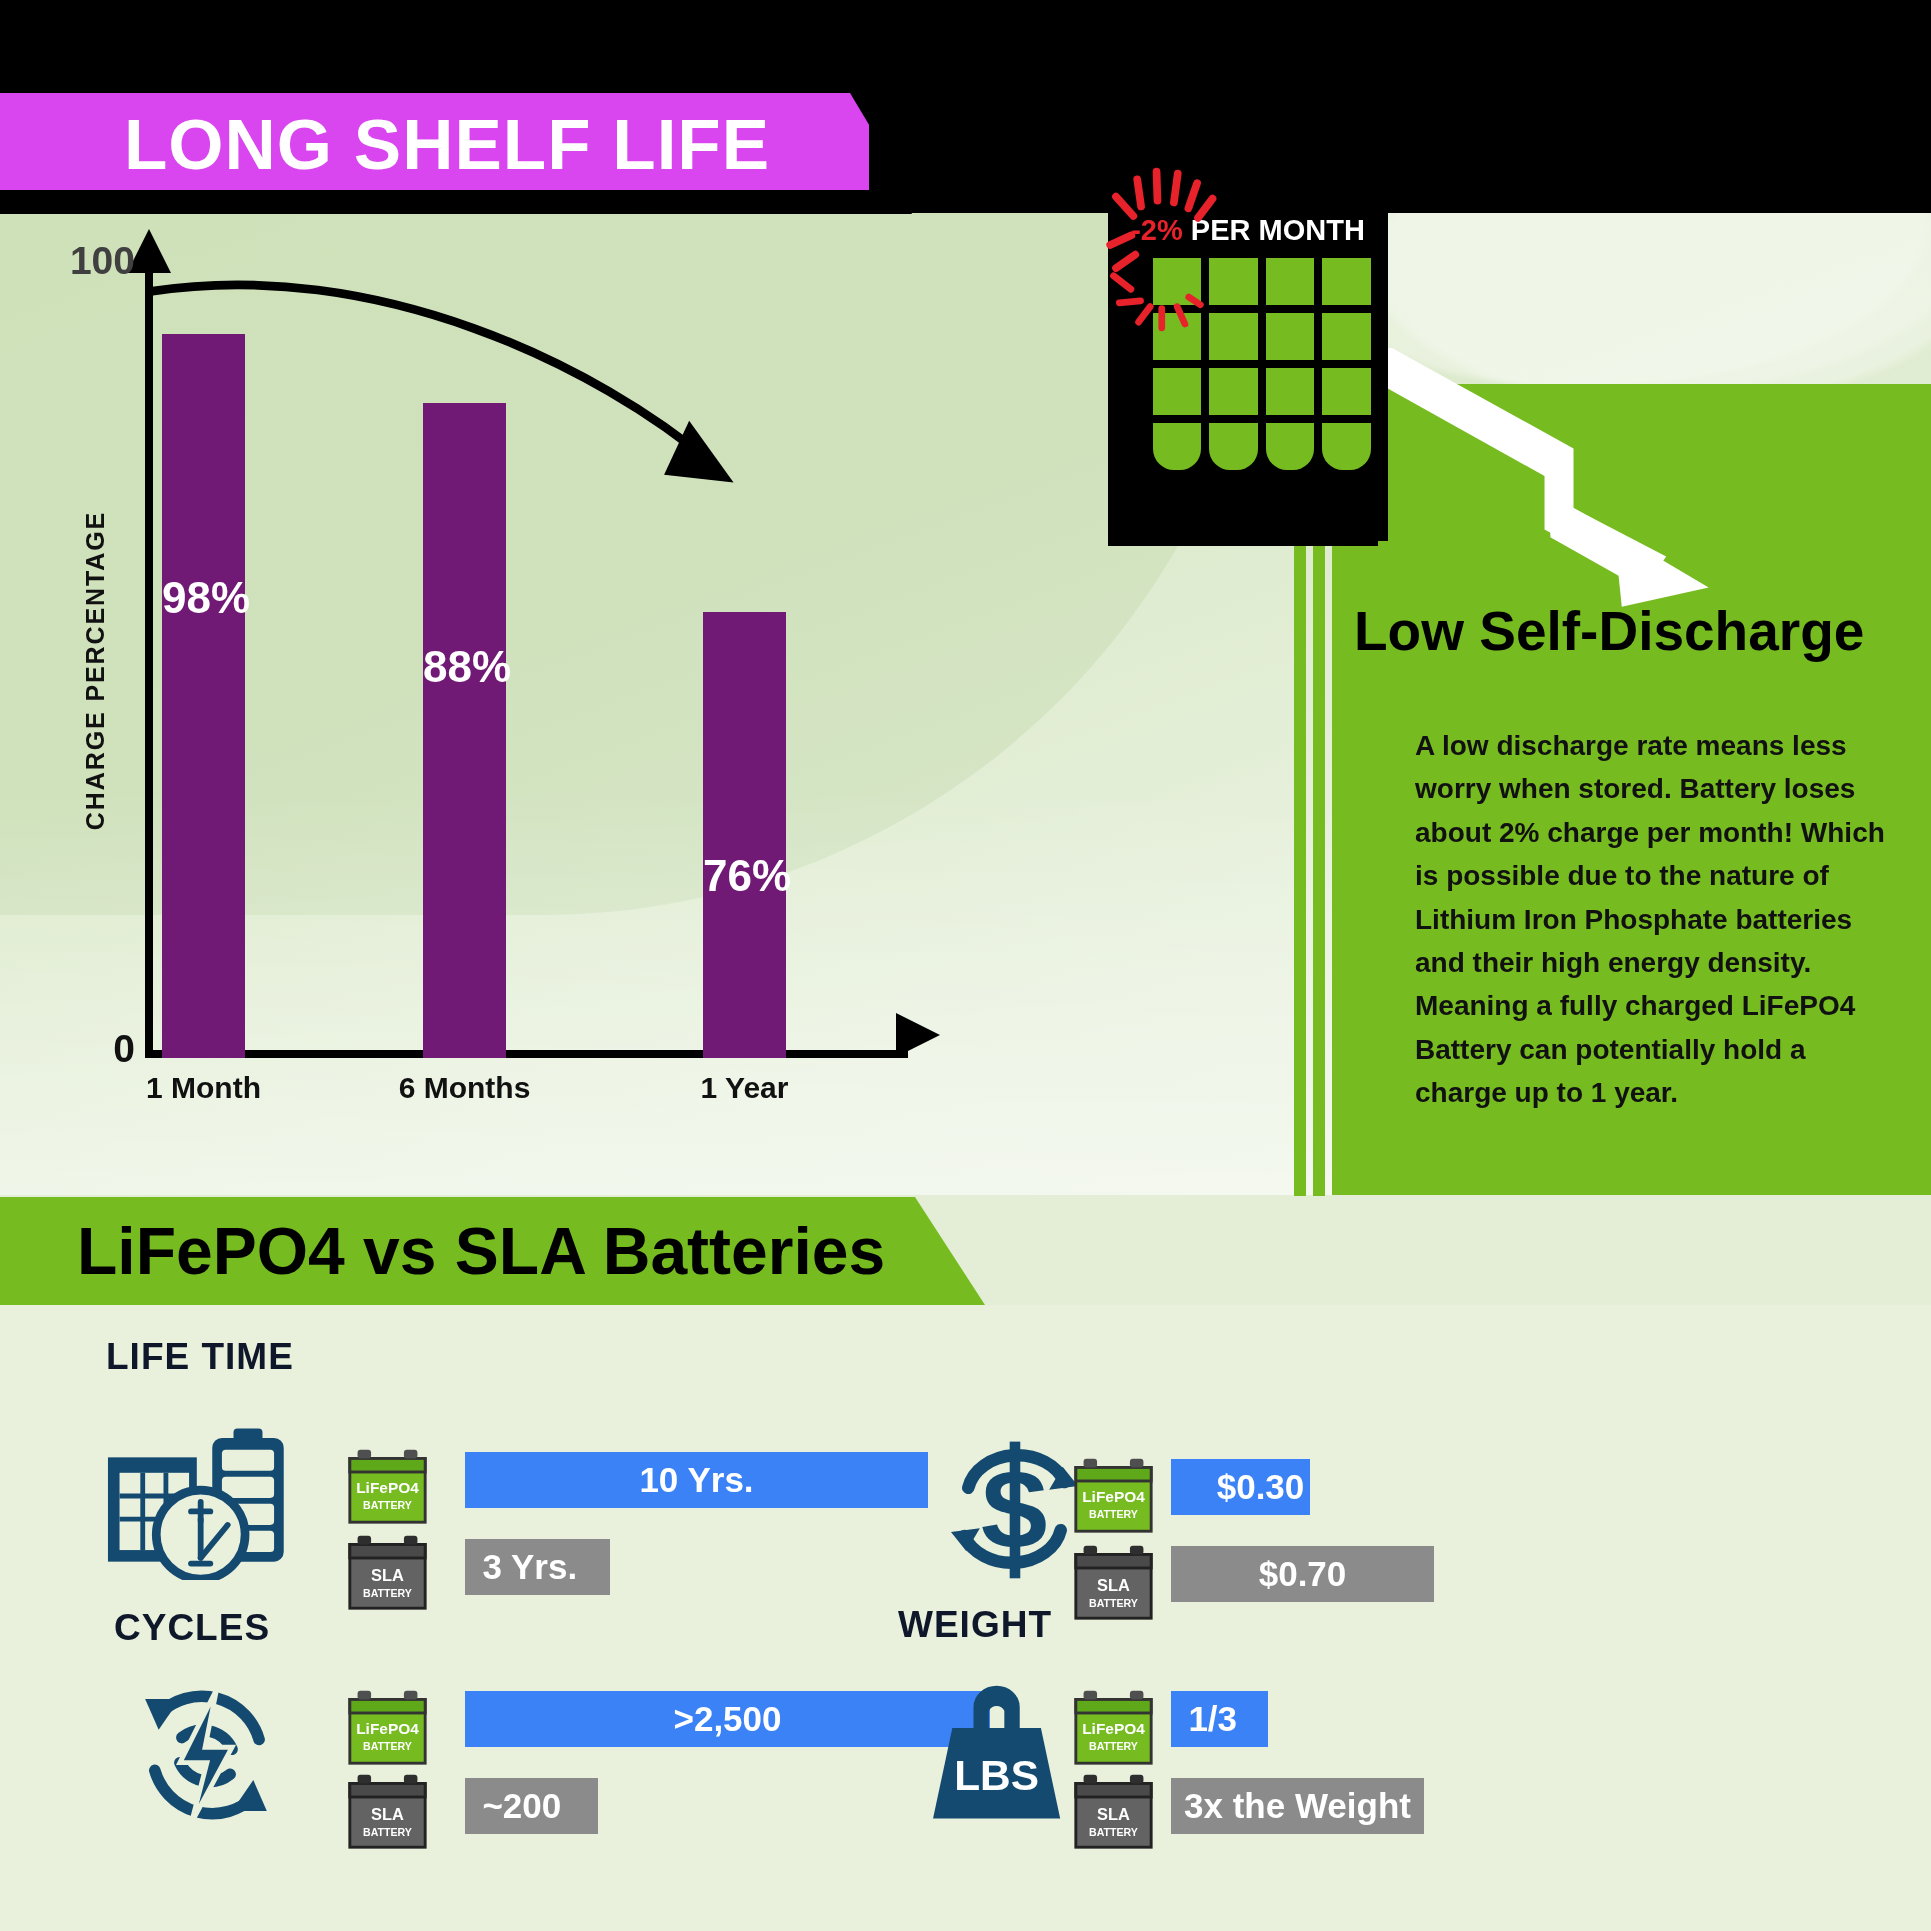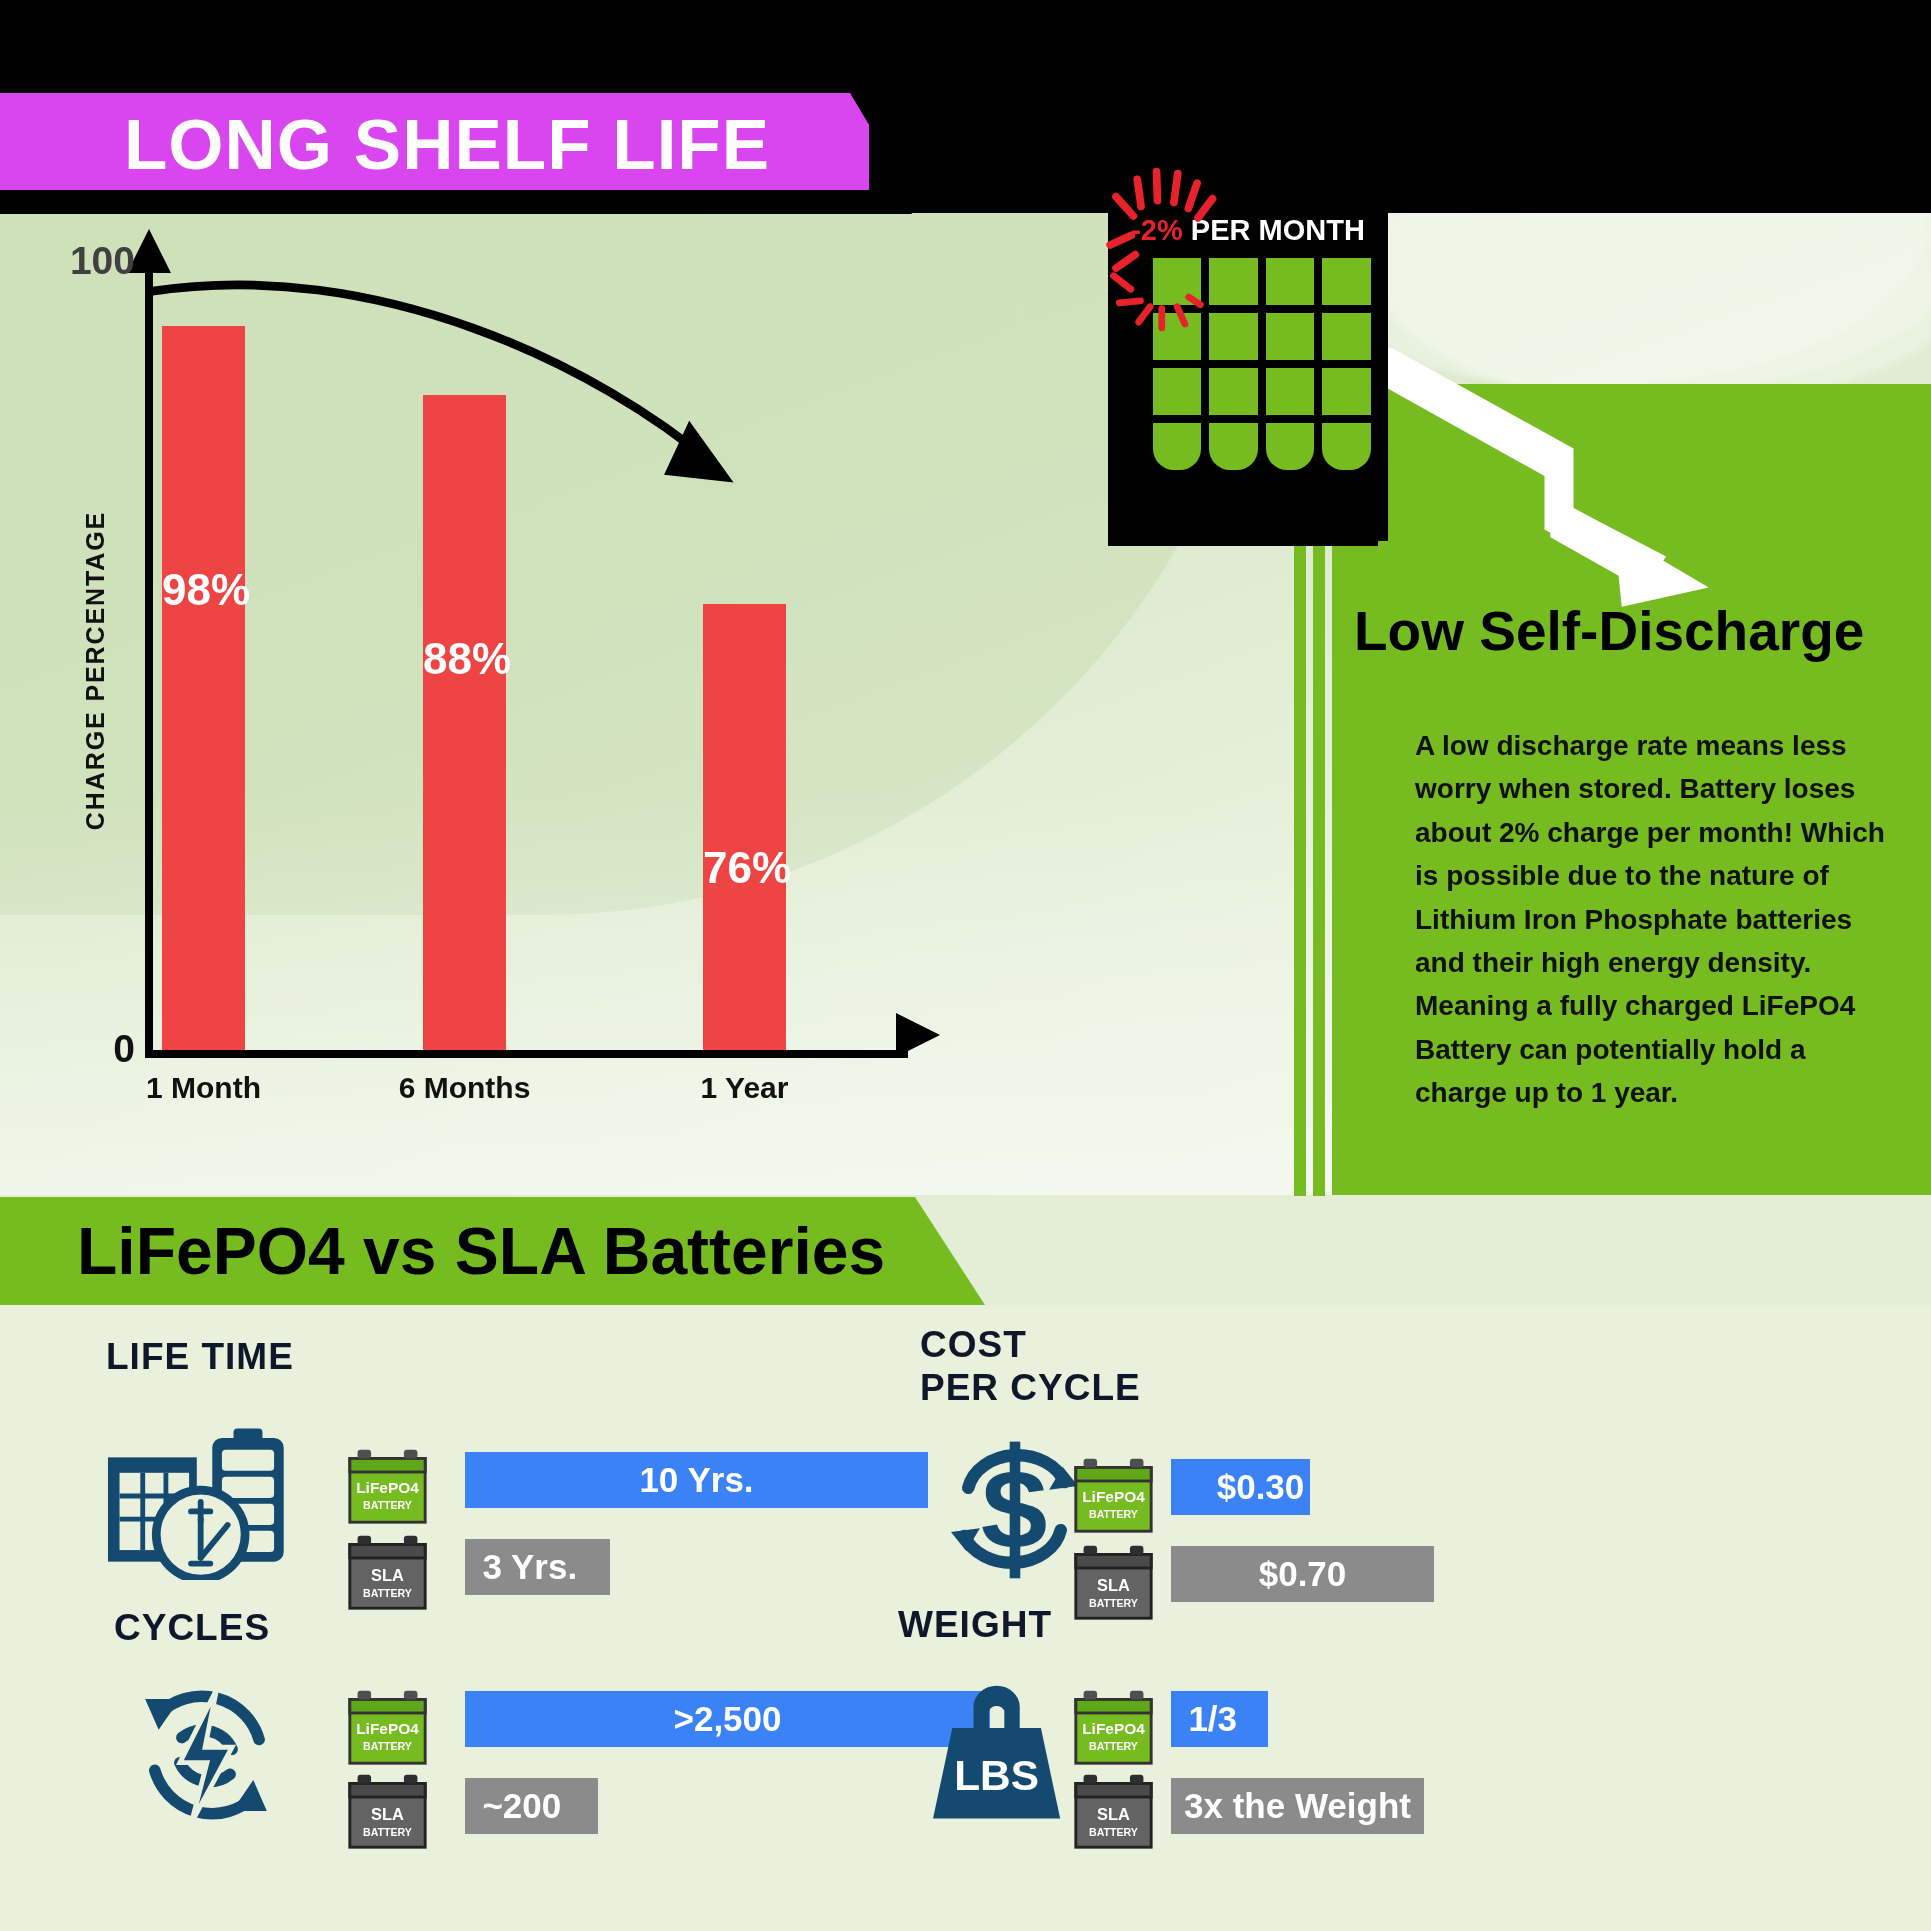--- a/index.html
+++ b/index.html
@@ -73,21 +73,21 @@
   }
   .ylab-100 { position:absolute; left:0px; top:21px; width:77px; text-align:right;
      font-size:39px; font-weight:bold; color:#404040; transform:translateY(-52%); }
   .ylab-0 { position:absolute; left:0px; top:809px; width:77px; text-align:right;
      font-size:39px; font-weight:bold; color:#111; transform:translateY(-52%); }
   .ytitle {
     position:absolute; left:-137px; top:415px; width:348px; text-align:center;
     font-size:25px; font-weight:bold; color:#111; letter-spacing:1.9px;
     transform:rotate(-90deg);
   }
-  .bar { position:absolute; background:#ef4444; bottom:60px;text-decoration:underline; }
+  .bar { position:absolute; background:#701a75; bottom:52px;text-decoration:underline; }
   .bar .val {
     position:absolute; left:0; right:0; top:239px; text-align:center;
     color:#fff; font-size:44px; font-weight:bold;
   }
   .xlab {
     position:absolute; top:830px; text-align:center;
     font-size:30px; font-weight:bold; color:#111;
   }
   .curve { position:absolute; left:0; top:0; width:1023px; height:869px; pointer-events:none; }
 
@@ -327,22 +327,20 @@
         <rect x="62" y="7" width="14" height="9" rx="3" fill="#2e2e2e"></rect>
         <text x="45" y="54" font-size="17" font-weight="bold" fill="#fff" text-anchor="middle" font-family="Liberation Sans, sans-serif">SLA</text>
         <text x="45" y="70" font-size="11" font-weight="bold" fill="#fff" text-anchor="middle" font-family="Liberation Sans, sans-serif">BATTERY</text>
       </svg>
 
       <div class="cbar green" style="left:465px; top:147px; width:463px;">10 Yrs.</div>
       <div class="cbar gray left" style="left:465px; top:234px; width:145px;">3 Yrs.</div>
     </div>
 
     <div class="cmp" style="left:966px; top:0; width:966px; height:309px;">
-      <div class="cmp-title" style="left:-46px; top:19.3px;">COST
-PER CYCLE</div>
 
       <svg class="cmp-icon" style="left:-48px; top:127px;" width="193" height="154" viewBox="0 0 200 160">
         <g fill="none" stroke="#154a70" stroke-width="13" stroke-linecap="round">
           <path d="M 52 58 A 52 42 0 0 1 152 52"></path>
           <path d="M 148 102 A 52 42 0 0 1 48 108"></path>
         </g>
         <path d="M 150 36 L 166 56 L 136 60 Z" fill="#154a70"></path>
         <path d="M 50 124 L 34 104 L 64 100 Z" fill="#154a70"></path>
         <rect x="95" y="10" width="11" height="142" fill="#154a70"></rect>
         <text x="100" y="118" font-size="110" font-weight="bold" fill="#154a70" text-anchor="middle" font-family="Liberation Sans, sans-serif">S</text>

